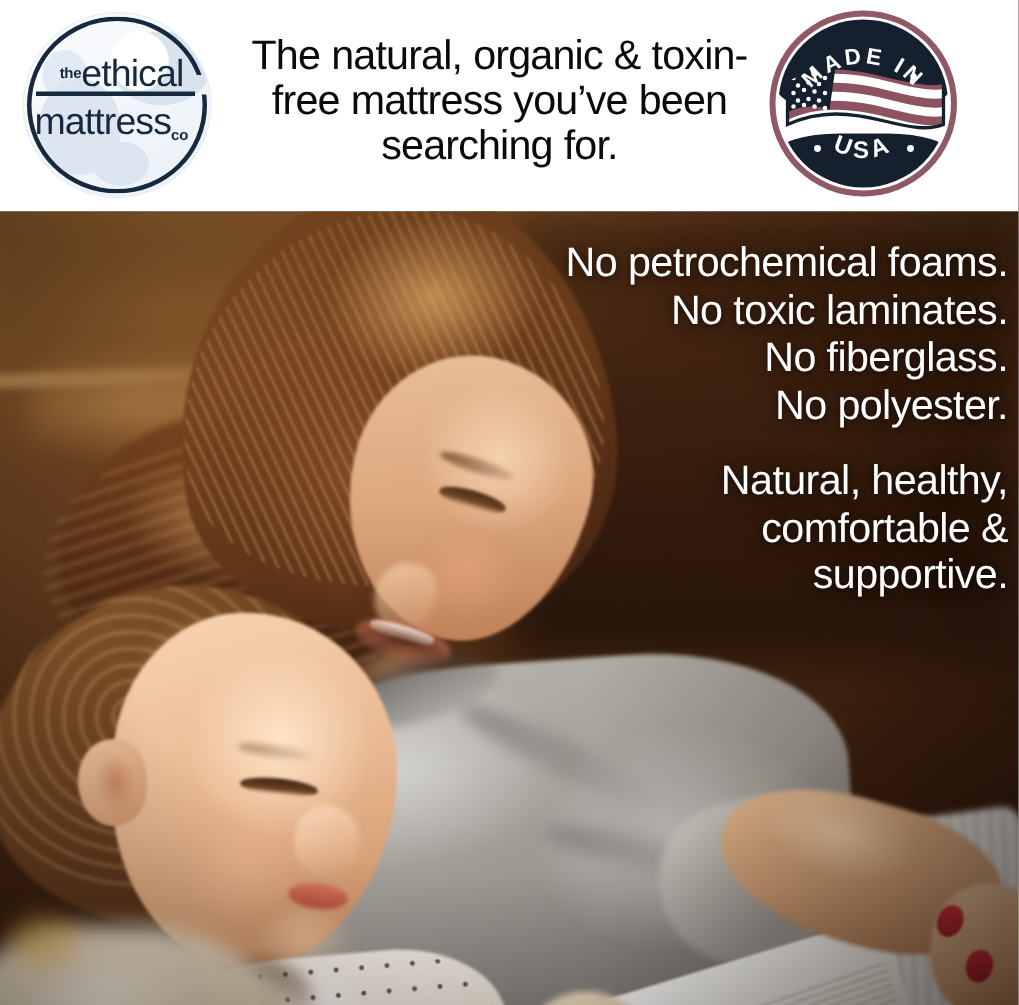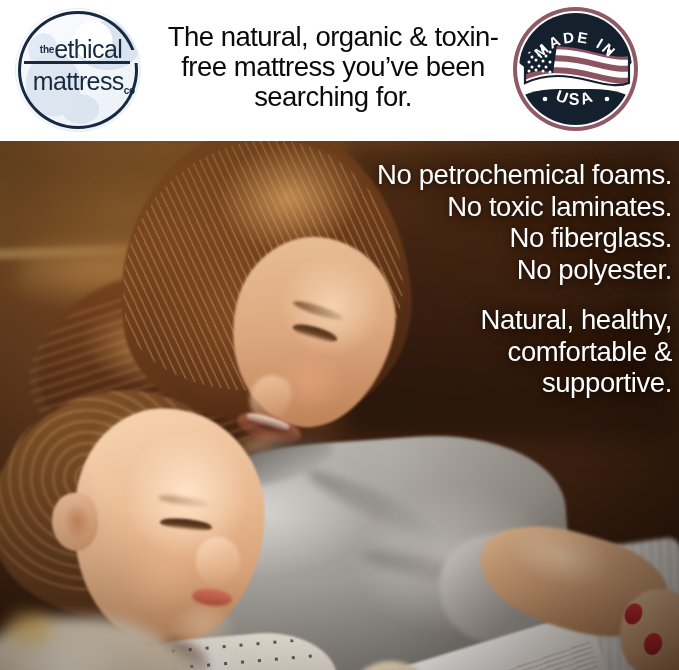--- a/index.html
+++ b/index.html
@@ -50,21 +50,21 @@
   }
   .logo-the {
     font-size:10px; color:#16293f; font-weight:600;
     position:relative; top:-5px; letter-spacing:-.2px;
   }
   .logo-ethical {
     font-size:25px; color:#16293f; letter-spacing:-.6px;
   }
   .logo-l2 {
     position:absolute; left:7px; top:58px; width:112px;
-    text-align:right; white-space:nowrap;
+    text-align:left; white-space:nowrap;
   }
   .logo-mattress { font-size:25px; color:#16293f; letter-spacing:-.6px; }
   .logo-co {
     font-size:10px; color:#16293f; font-weight:600;
     position:relative; top:4px; letter-spacing:-.2px;
   }
 
   
   .headline {
     position:absolute; left:163px; top:22px; width:340px;

